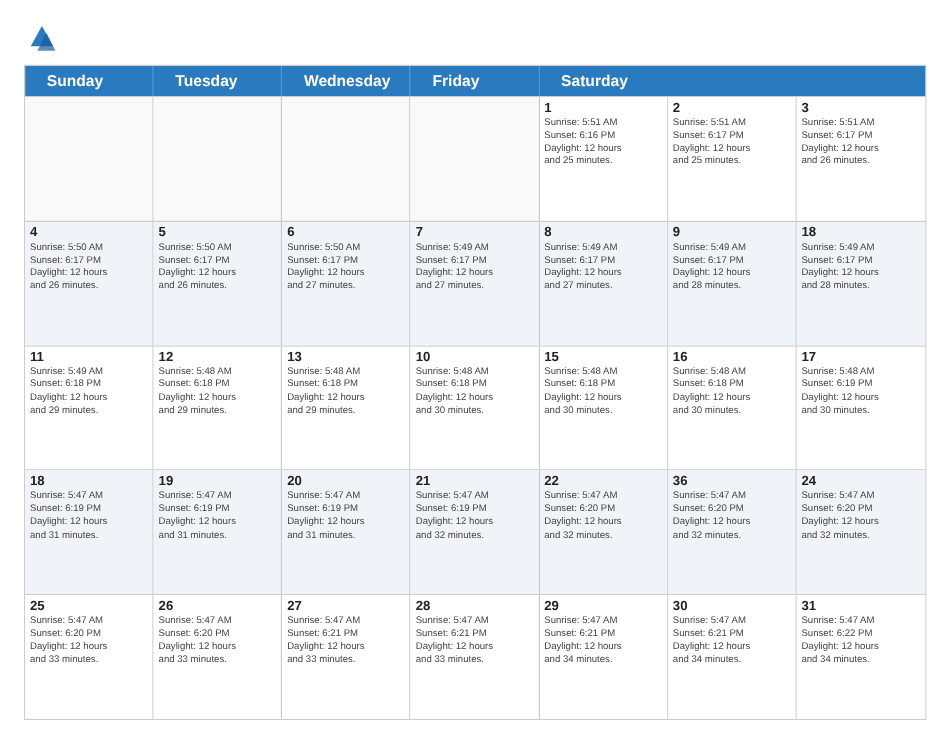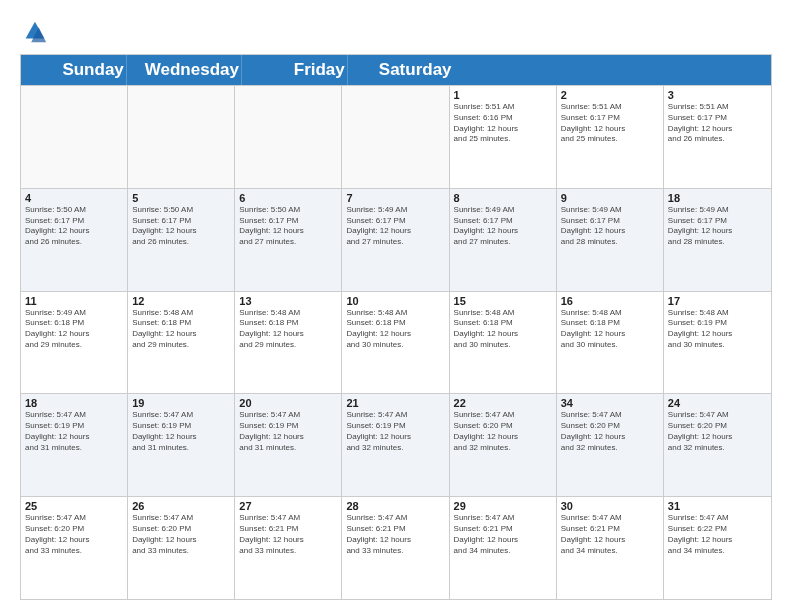--- a/index.html
+++ b/index.html
@@ -66,23 +66,23 @@
       flex-direction: column;
       border: 1px solid #ccc;
     }
     .cal-header-row {
       display: grid;
       grid-template-columns: repeat(7, 1fr);
       background: #2a7abf;
     }
     .cal-header-cell {
       color: #fff;
-      font-size: 17px;
-      font-weight: bold;
-      text-align: right;
+      font-size: 13px;
+      font-weight: bold;
+      text-align: left;
       padding: 5px 2px;
       border-right: 1px solid #5599cc;
       margin-left: 16px;
     }
     .cal-header-cell:last-child { border-right: none; }
     .cal-body {
       display: flex;
       flex-direction: column;
       flex: 1;
     }
@@ -133,20 +133,21 @@
     </div>
     <div class="title-area">
       <div class="cal-title"></div>
       <div class="cal-subtitle"></div>
     </div>
   </div>
 
   <div class="calendar">
     <div class="cal-header-row">
     <div class="cal-header-cell">Sunday</div>
+        <div class="cal-header-cell">Tuesday</div>
         <div class="cal-header-cell">Wednesday</div>
         <div class="cal-header-cell">Friday</div>
         <div class="cal-header-cell">Saturday</div>
       </div>
     <div class="cal-body">
     <div class="cal-week">
           <div class="cal-cell empty"></div>
           <div class="cal-cell empty"></div>
           <div class="cal-cell empty"></div>
           <div class="cal-cell empty"></div>
@@ -304,21 +305,21 @@
 and 32 minutes.</div>
           </div>
           <div class="cal-cell alt-bg">
             <span class="day-num">22</span>
             <div class="day-info" style="white-space: pre-line;">Sunrise: 5:47 AM
 Sunset: 6:20 PM
 Daylight: 12 hours
 and 32 minutes.</div>
           </div>
           <div class="cal-cell alt-bg">
-            <span class="day-num">34</span>
+            <span class="day-num">36</span>
             <div class="day-info" style="white-space: pre-line;">Sunrise: 5:47 AM
 Sunset: 6:20 PM
 Daylight: 12 hours
 and 32 minutes.</div>
           </div>
           <div class="cal-cell alt-bg">
             <span class="day-num">24</span>
             <div class="day-info" style="white-space: pre-line;">Sunrise: 5:47 AM
 Sunset: 6:20 PM
 Daylight: 12 hours

